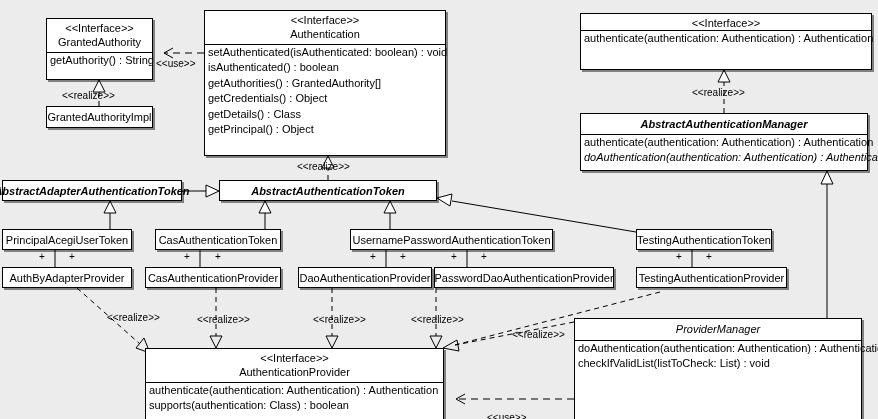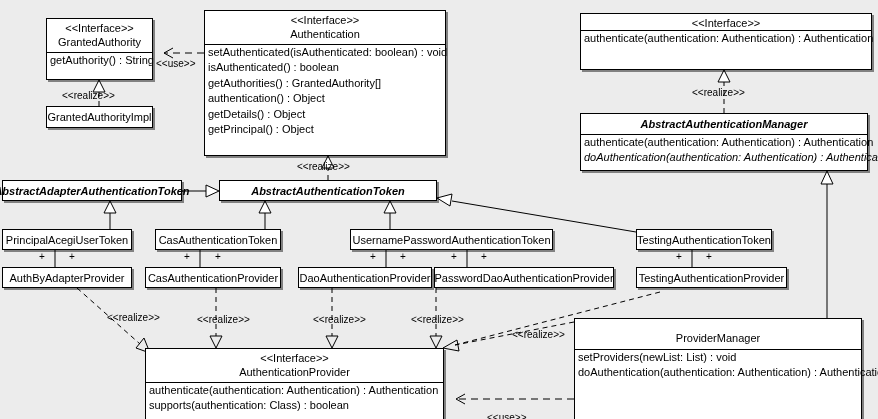--- a/index.html
+++ b/index.html
@@ -170,22 +170,22 @@
     <span>GrantedAuthorityImpl</span>
   </div>
 
   <div class="uml-class" style="left:204px;top:2px;width:242px;height:146px;">
     <div class="stereo">&lt;&lt;Interface&gt;&gt;</div>
     <div class="cname">Authentication</div>
     <div class="sep ops">
       <div class="op">setAuthenticated(isAuthenticated: boolean) : void</div>
       <div class="op">isAuthenticated() : boolean</div>
       <div class="op">getAuthorities() : GrantedAuthority[]</div>
-      <div class="op">authentication() : Object</div>
-      <div class="op">getDetails() : Object</div>
+      <div class="op">getCredentials() : Object</div>
+      <div class="op">getDetails() : Class</div>
       <div class="op">getPrincipal() : Object</div>
     </div>
   </div>
 
   <div class="uml-class" style="left:580px;top:5px;width:292px;height:57px;">
     <div class="stereo">&lt;&lt;Interface&gt;&gt;</div>
     <div class="sep ops">
       <div class="op">authenticate(authentication: Authentication) : Authentication</div>
     </div>
   </div>
@@ -245,24 +245,24 @@
   <div class="uml-class" style="left:145px;top:340px;width:299px;height:77px;">
     <div class="stereo">&lt;&lt;Interface&gt;&gt;</div>
     <div class="cname">AuthenticationProvider</div>
     <div class="sep ops">
       <div class="op">authenticate(authentication: Authentication) : Authentication</div>
       <div class="op">supports(authentication: Class) : boolean</div>
     </div>
   </div>
 
   <div class="uml-class" style="left:574px;top:310px;width:288px;height:107px;">
-    <div class="cname" style="padding-top:12px;padding-bottom:3px;">ProviderManager</div>
-    <div class="sep ops">
-      <div class="op">setProviders(newList: List) : void</div>
+    <div class="cname" style="padding-top:3px;padding-bottom:3px;font-style:italic;">ProviderManager</div>
+    <div class="sep ops">
       <div class="op">doAuthentication(authentication: Authentication) : Authentication</div>
+      <div class="op">checkIfValidList(listToCheck: List) : void</div>
     </div>
   </div>
 
   <div class="edge-label" style="left:156px;top:50px;">&lt;&lt;use&gt;&gt;</div>
   <div class="edge-label" style="left:62px;top:82px;">&lt;&lt;realize&gt;&gt;</div>
   <div class="edge-label" style="left:297px;top:153px;">&lt;&lt;realize&gt;&gt;</div>
   <div class="edge-label" style="left:692px;top:79px;">&lt;&lt;realize&gt;&gt;</div>
   <div class="edge-label" style="left:107px;top:304px;">&lt;&lt;realize&gt;&gt;</div>
   <div class="edge-label" style="left:197px;top:306px;">&lt;&lt;realize&gt;&gt;</div>
   <div class="edge-label" style="left:313px;top:306px;">&lt;&lt;realize&gt;&gt;</div>

